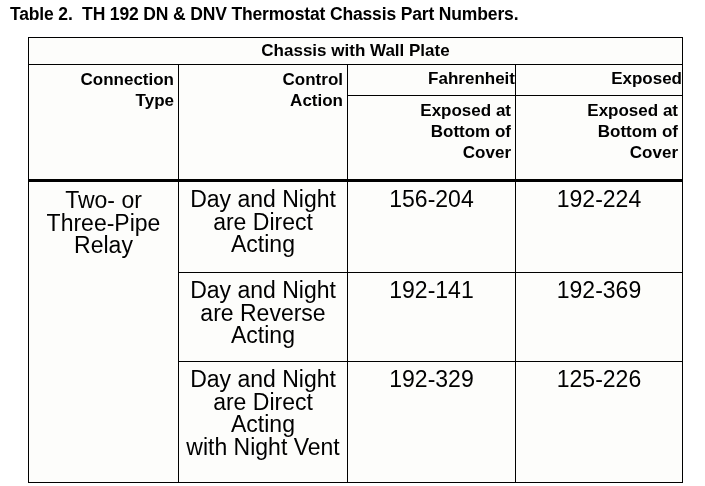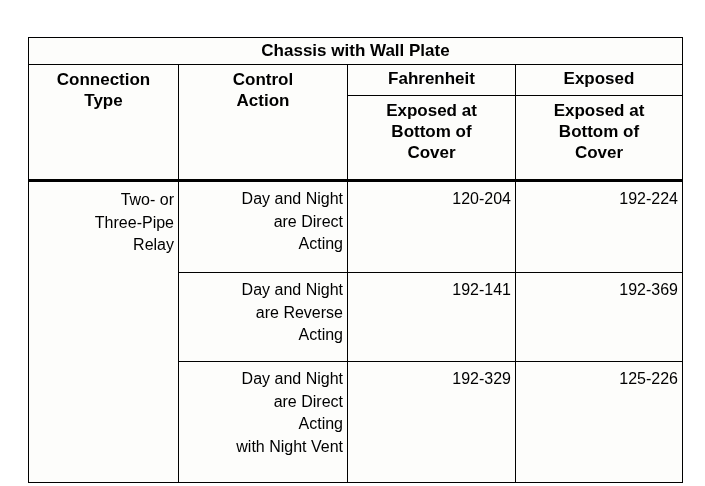--- a/index.html
+++ b/index.html
@@ -73,46 +73,48 @@
   .row-banner .txt {
     padding: 2px 0 3px 0;
   }
 
   .row-subhd td {
     height: 30px;
     vertical-align: middle;
   }
   .row-subhd .txt {
     padding: 3px 0 4px 0;
+    text-align: right;
   }
 
   
   td.span-hd {
     vertical-align: top;
   }
   td.span-hd .txt {
     padding: 4px 4px 0 4px;
   }
 
   td.exposed .txt {
     padding: 4px 4px 0 4px;
+    text-align: right;
   }
 
   
   .thick-bottom {
     border-bottom-width: 3.4px !important;
   }
   .thick-top {
     border-top-width: 3.4px !important;
   }
 
   
   .bd {
-    font-size: 16px;
-    text-align: right;
+    font-size: 23px;
+    text-align: center;
     line-height: 22.5px;
     font-weight: normal;
   }
   td.body-cell .txt {
     padding: 6px 4px 0 4px;
   }
   td.rowspan-conn .txt {
     padding: 7px 4px 0 4px;
   }
 
@@ -120,20 +122,21 @@
   .r2 td { height: 88px; }
   .r3 td { height: 120px; }
 
   .nowrapline { white-space: pre-line; }
 </style>
 </head>
 <body>
 
 <div id="page">
 
+  <div class="caption">Table 2.  TH 192 DN &amp; DNV Thermostat Chassis Part Numbers.</div>
 
   <div class="tbl-wrap">
     <table class="parts">
       <colgroup>
         <col class="c1">
           <col class="c2">
           <col class="c3">
           <col class="c4">
       </colgroup>
       <tbody>
@@ -179,21 +182,21 @@
             <div class="txt nowrapline">Two- or
 Three-Pipe
 Relay</div>
           </td>
           <td class="bd body-cell thick-top">
             <div class="txt nowrapline">Day and Night
 are Direct
 Acting</div>
           </td>
           <td class="bd body-cell thick-top">
-            <div class="txt nowrapline">120-204</div>
+            <div class="txt nowrapline">156-204</div>
           </td>
           <td class="bd body-cell thick-top">
             <div class="txt nowrapline">192-224</div>
           </td>
         </tr>
 
         <tr class="r2">
           <td class="bd body-cell">
             <div class="txt nowrapline">Day and Night
 are Reverse

